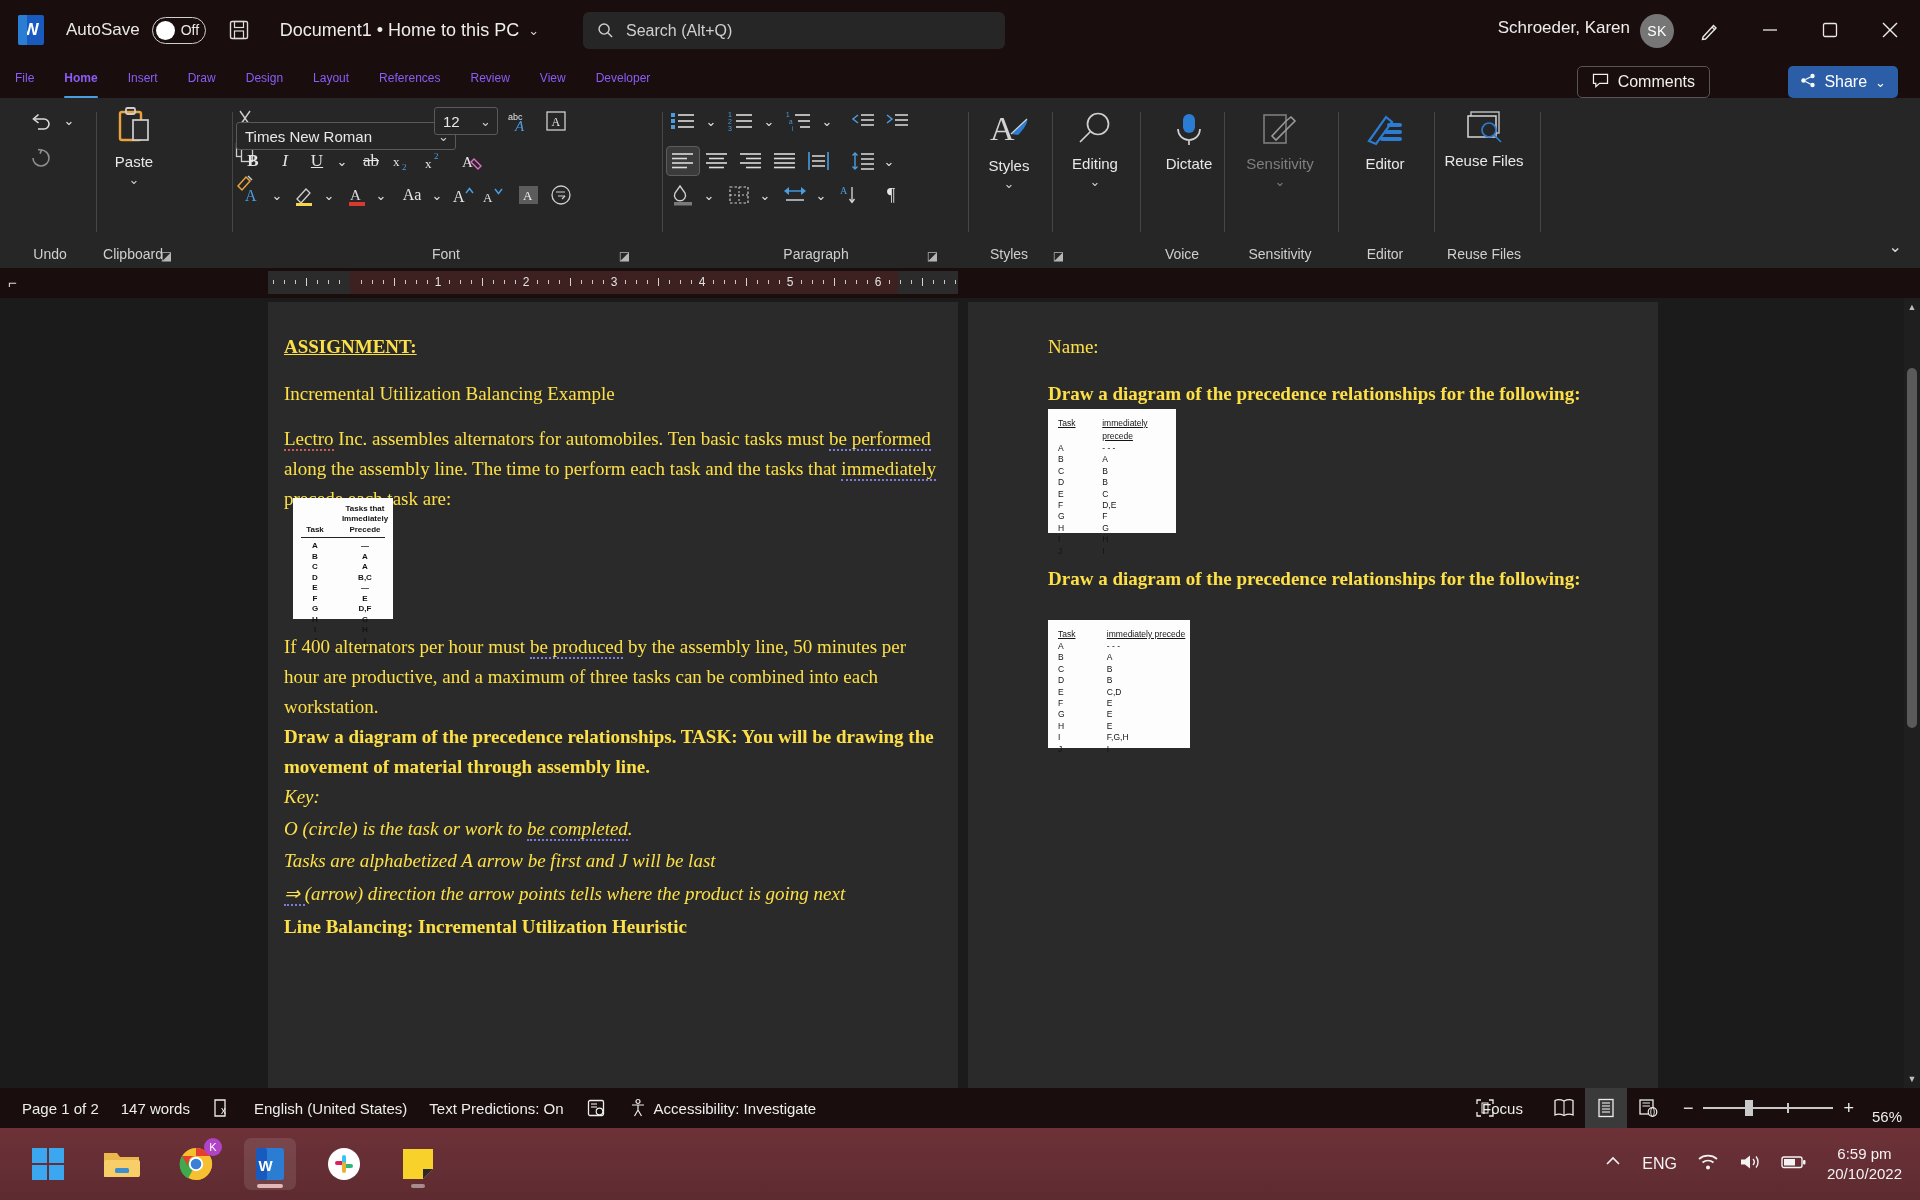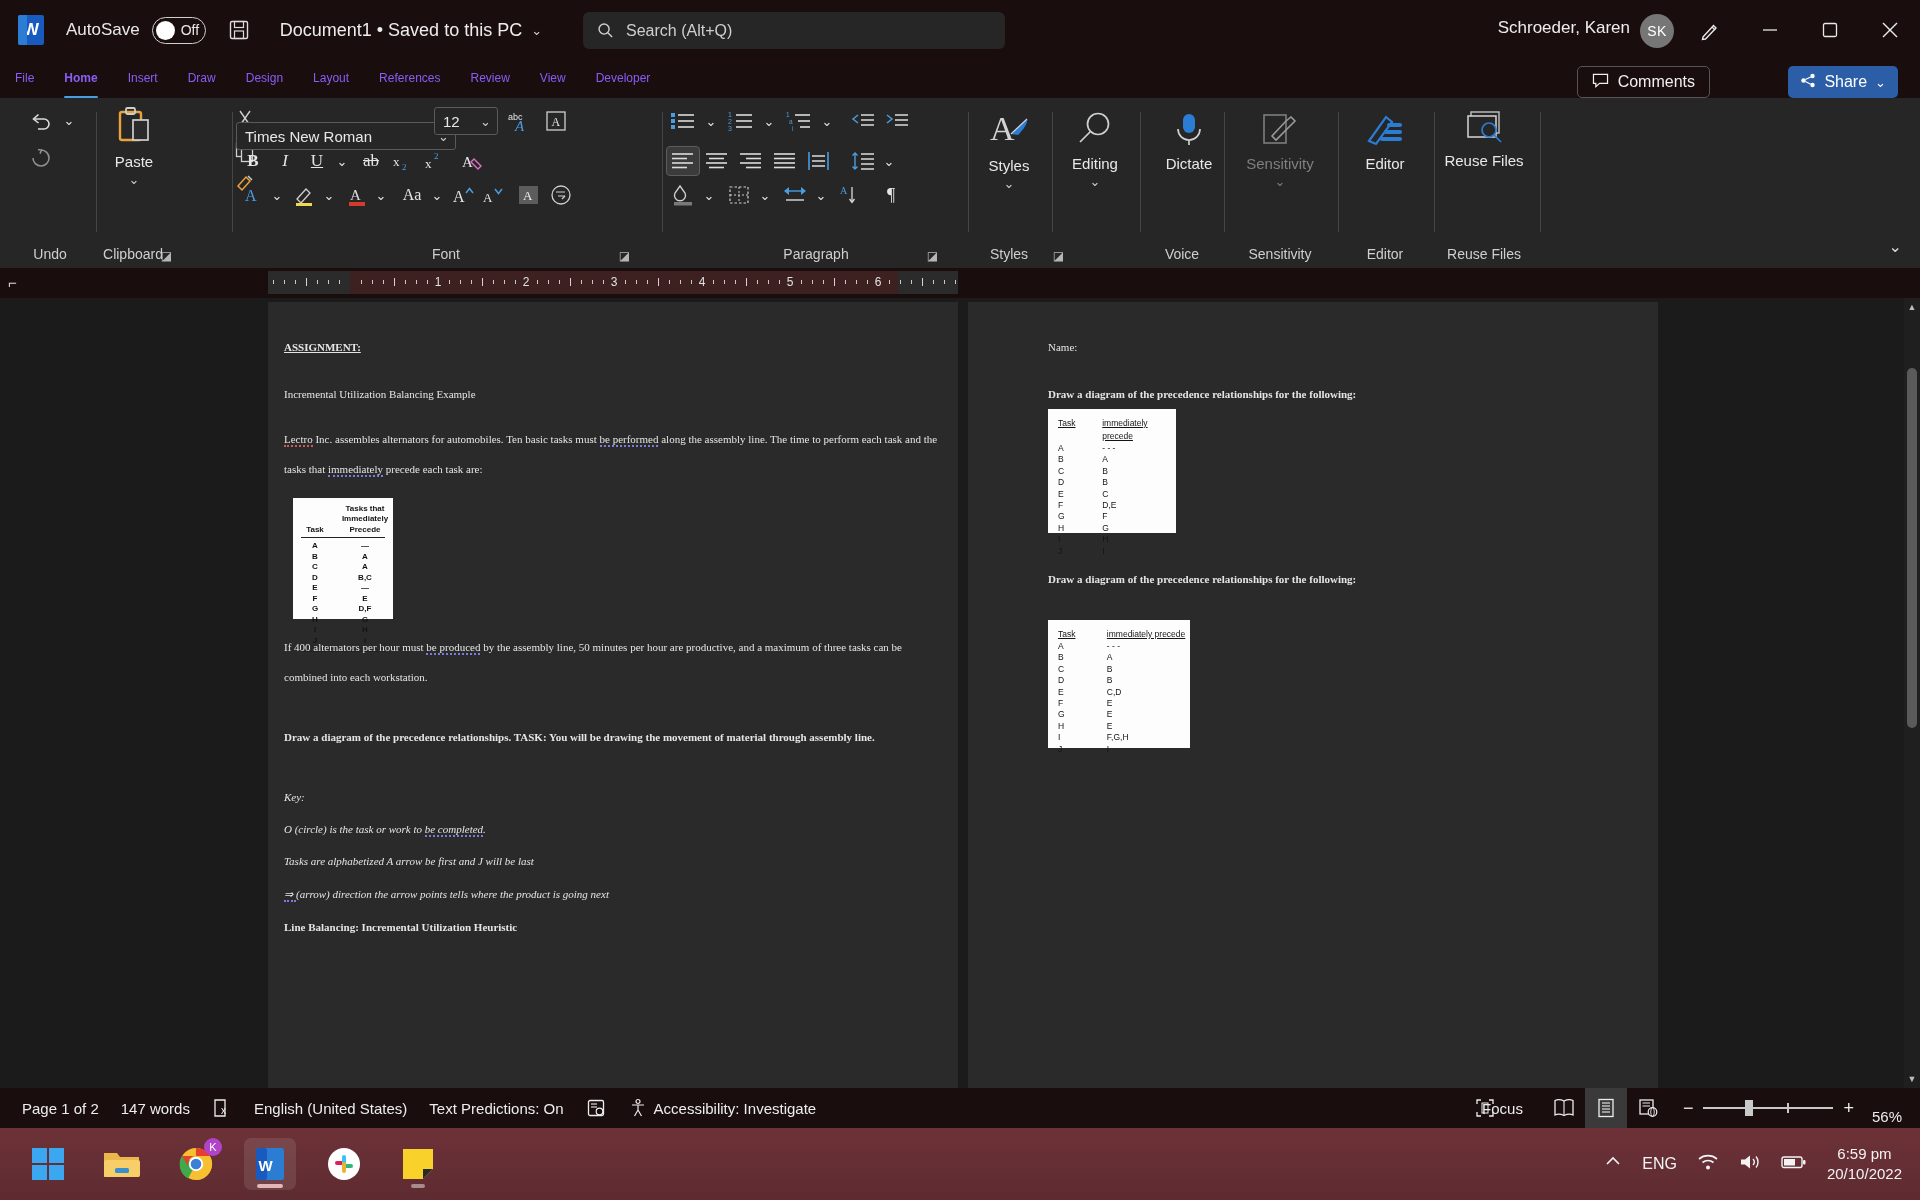--- a/index.html
+++ b/index.html
@@ -87,21 +87,21 @@
     background:#b9b9b9; clip-path:polygon(0 0,100% 0,50% 100%); }
 
   
   .docarea{ position:absolute; left:0; top:298px; width:1920px; height:790px;
     background:#1b1b1b; overflow:hidden; }
   .page{ position:absolute; top:4px; background:#2a2a2a; height:786px; }
   .page.left{ left:268px; width:690px; }
   .page.right{ left:968px; width:690px; }
   .pbody{ position:absolute; left:0; right:0; top:0; }
 
-  .ptext{ color:#e5e5e5; font-family:"Liberation Serif", serif; font-size:11px;
+  .ptext{ color:#fde047; font-family:"Liberation Serif", serif; font-size:19px;
     line-height:30px; }
   .ptext.bold{ font-weight:bold; }
   .ptext.ital{ font-style:italic; }
   .ptext.undl{ text-decoration:underline; font-weight:bold; }
   .sp-red{ border-bottom:2px dotted #d05a5a; }
   .sp-blue{ border-bottom:2px dotted #7b7be0; }
 
   
   .imgtable{ background:#fdfdfd; color:#141414; position:absolute;
     font-family:"Liberation Sans", sans-serif; }
@@ -164,21 +164,21 @@
     <span class="tg-txt">Off</span>
   </div>
   <div class="tb-icon">
     <svg width="22" height="22" viewBox="0 0 22 22">
         <rect x="2.5" y="2.5" width="17" height="17" rx="1.5" fill="none" stroke="#dcdcdc" stroke-width="1.4"></rect>
         <rect x="6.5" y="2.5" width="9" height="6" fill="none" stroke="#dcdcdc" stroke-width="1.2"></rect>
         <rect x="6.5" y="12" width="9" height="7.5" fill="none" stroke="#dcdcdc" stroke-width="1.2"></rect>
       </svg>
   </div>
   <span class="doctitle">
-    <span>Document1 • Saved to this PC</span>
+    <span>Document1 • Home to this PC</span>
     <span class="chev">⌄</span>
   </span>
   <div class="searchbox">
     <span class="ico">
       <svg width="17" height="17" viewBox="0 0 18 18">
           <circle cx="7.5" cy="7.5" r="5.3" fill="none" stroke="#cfcfcf" stroke-width="1.5"></circle>
           <line x1="11.4" y1="11.4" x2="16" y2="16" stroke="#cfcfcf" stroke-width="1.5"></line>
         </svg>
     </span>
     <span class="ph">Search (Alt+Q)</span>

